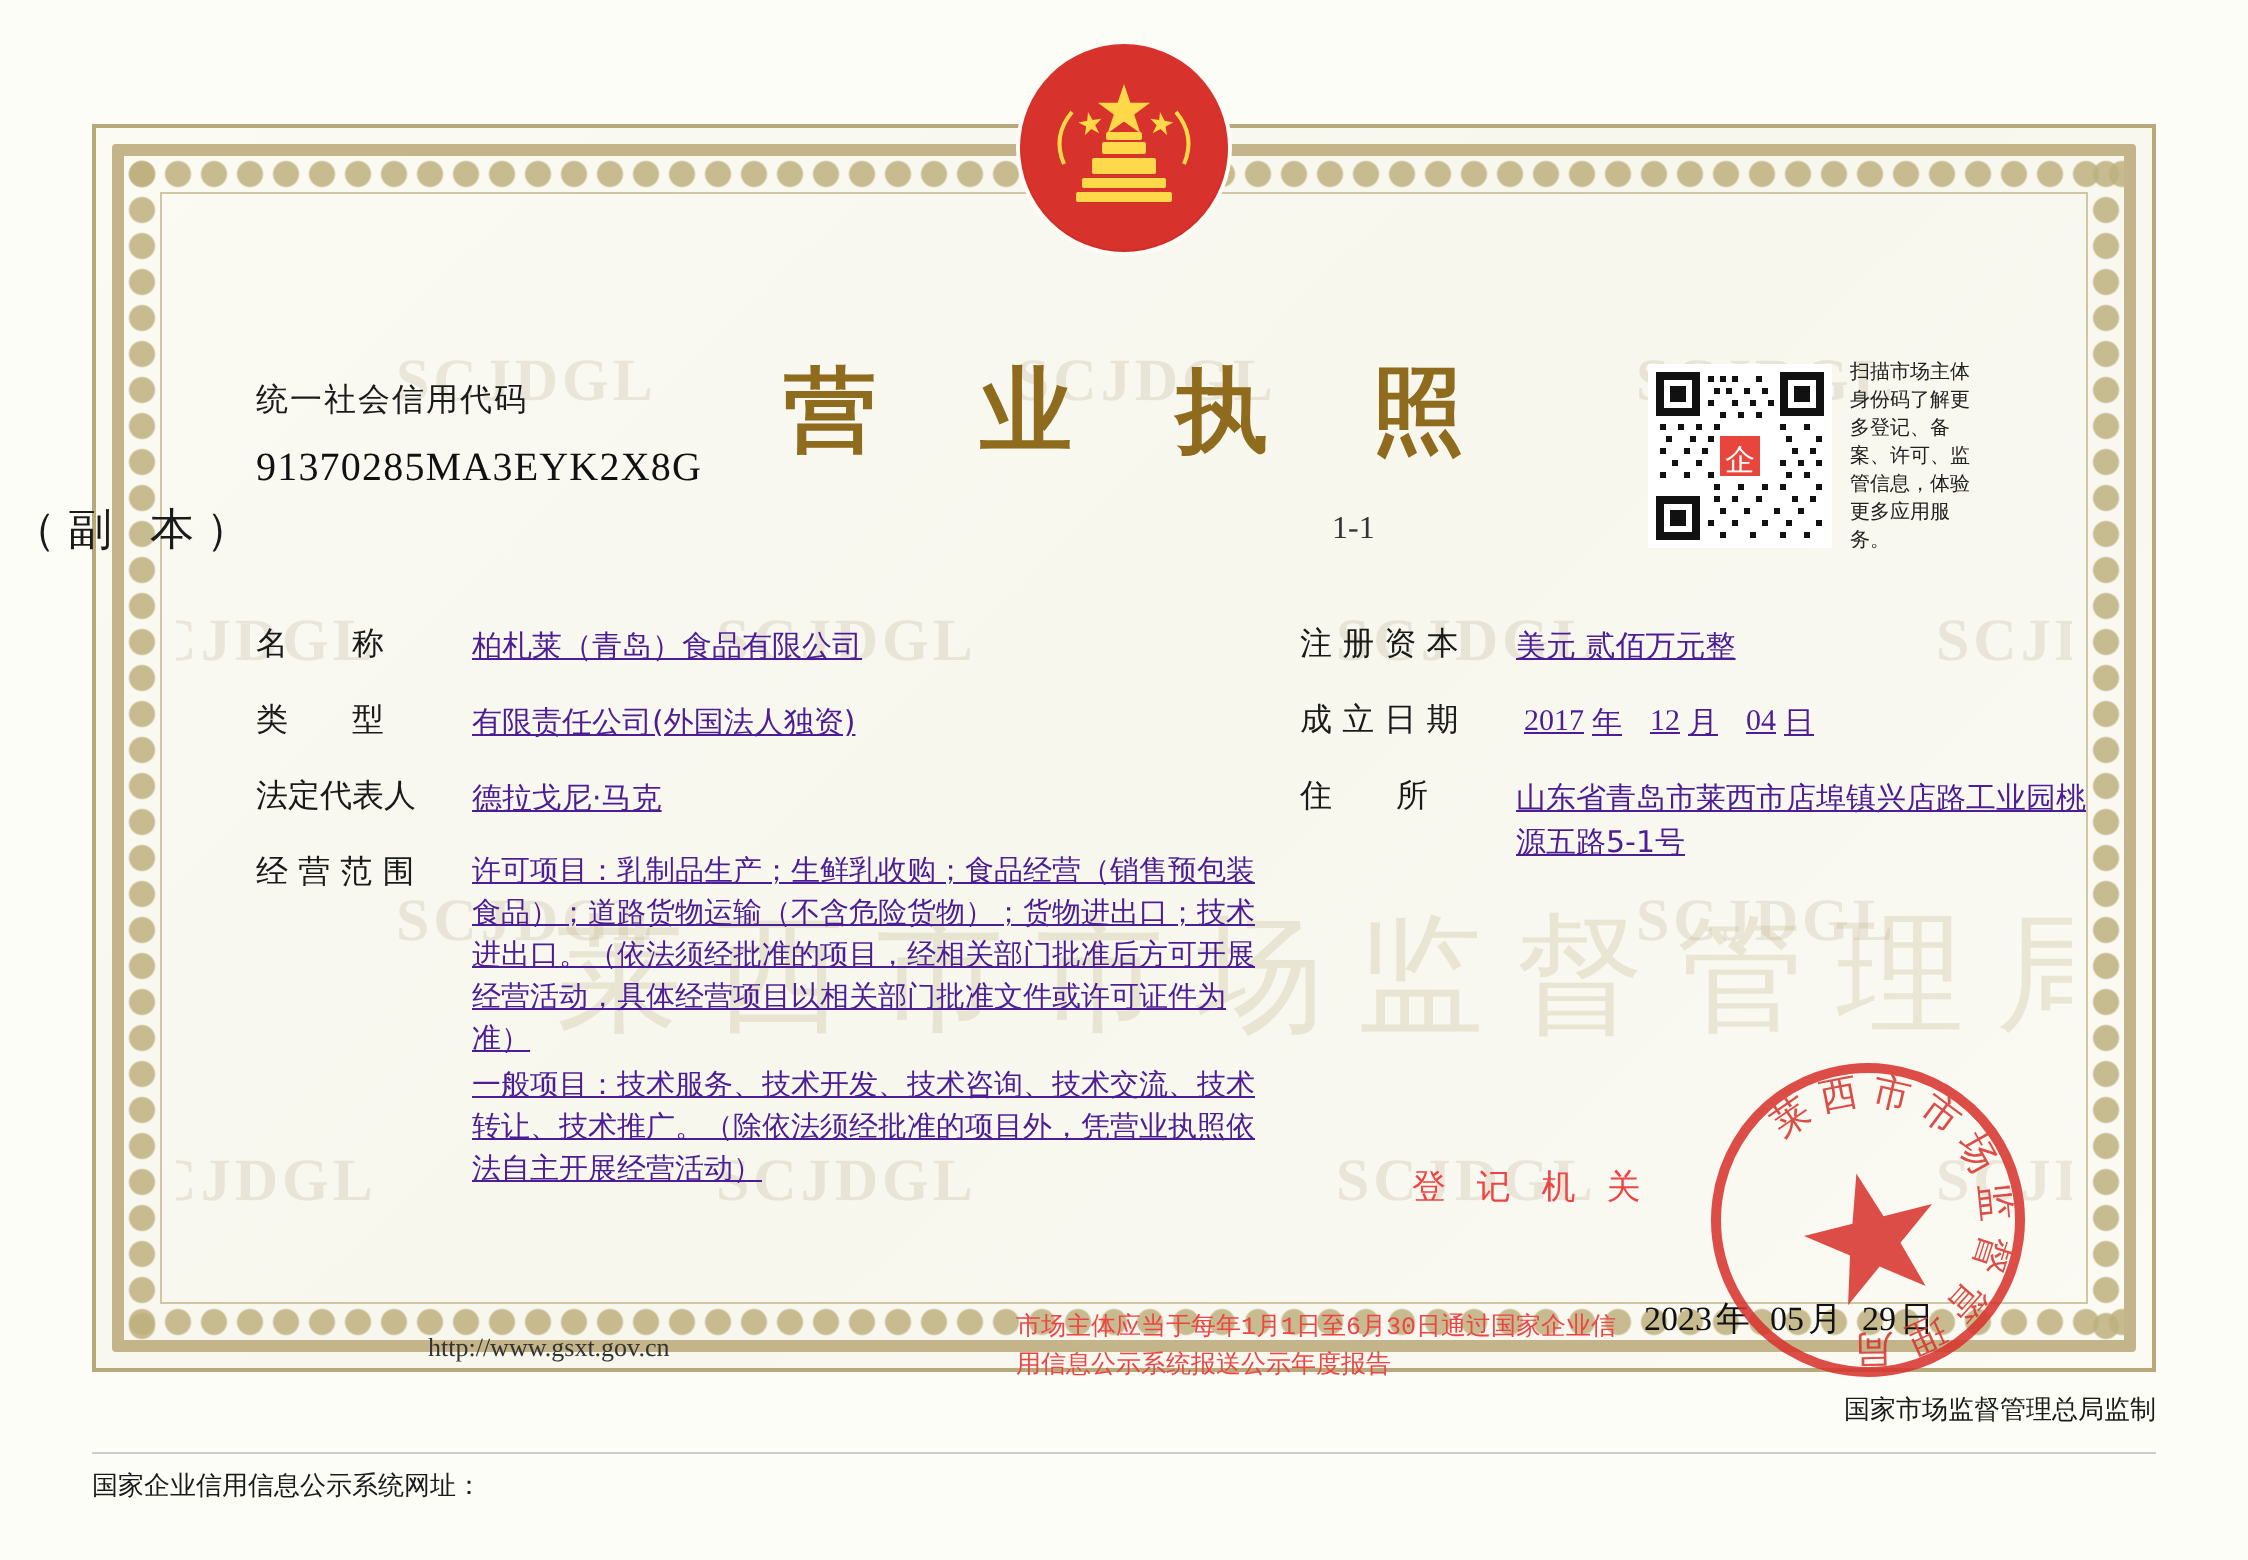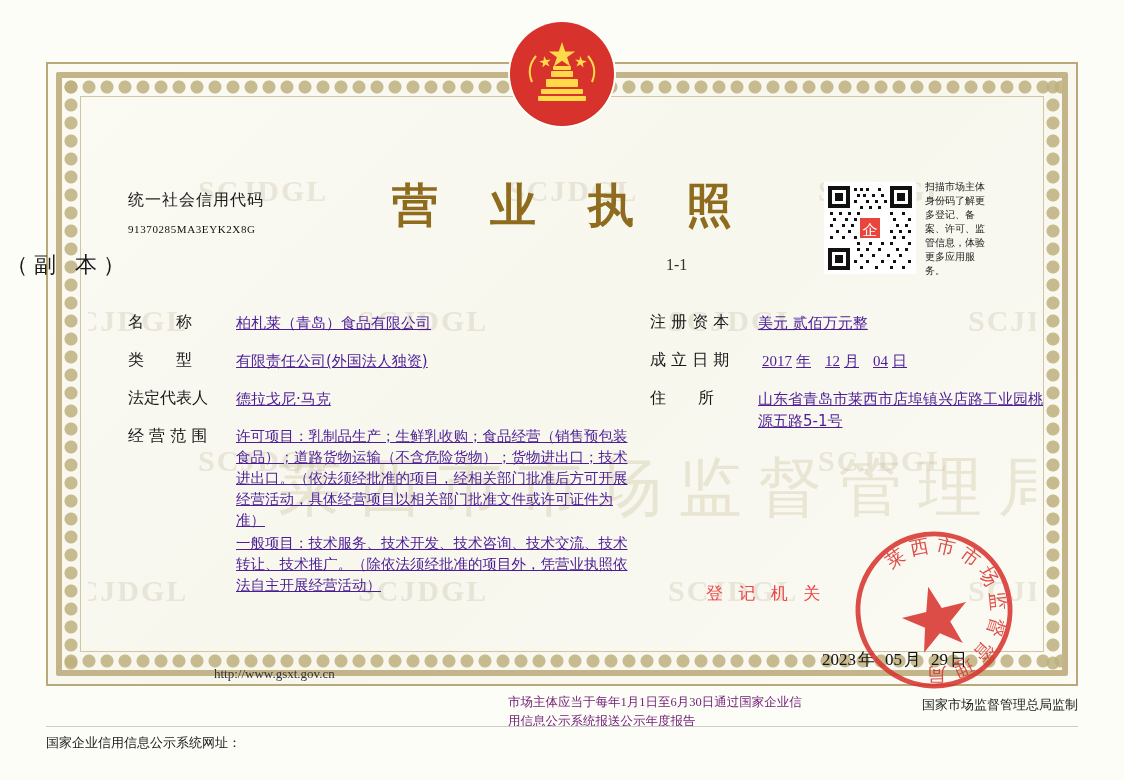--- a/index.html
+++ b/index.html
@@ -155,21 +155,21 @@
     top: 190px;
   }
   .credit-label {
     font-size: 16px;
     letter-spacing: 1px;
     color: #1a1a1a;
     font-family: "DejaVu Sans", sans-serif;
   }
   .credit-value {
     margin-top: 12px;
-    font-size: 11px;
+    font-size: 20px;
     letter-spacing: 0.6px;
     font-family: "Liberation Serif", serif;
     color: #111;
   }
 
   
   .qr-wrap {
     position: absolute;
     left: 824px;
     top: 182px;
@@ -285,26 +285,26 @@
     position: absolute;
     left: 214px;
     top: 666px;
     font-size: 13px;
     color: #333;
     font-family: "Liberation Serif", serif;
   }
   .annual-note {
     position: absolute;
     left: 508px;
-    top: 693px;
+    top: 655px;
     width: 300px;
     font-size: 12.5px;
     line-height: 19px;
-    color: #701a75;
-    font-family: Liberation Serif, serif;
+    color: #ef4444;
+    font-family: Liberation Mono, monospace;
   }
 
   .footer-left {
     position: absolute;
     left: 46px;
     top: 734px;
     font-size: 13px;
     color: #1a1a1a;
     font-family: Liberation Mono, monospace;
   }

